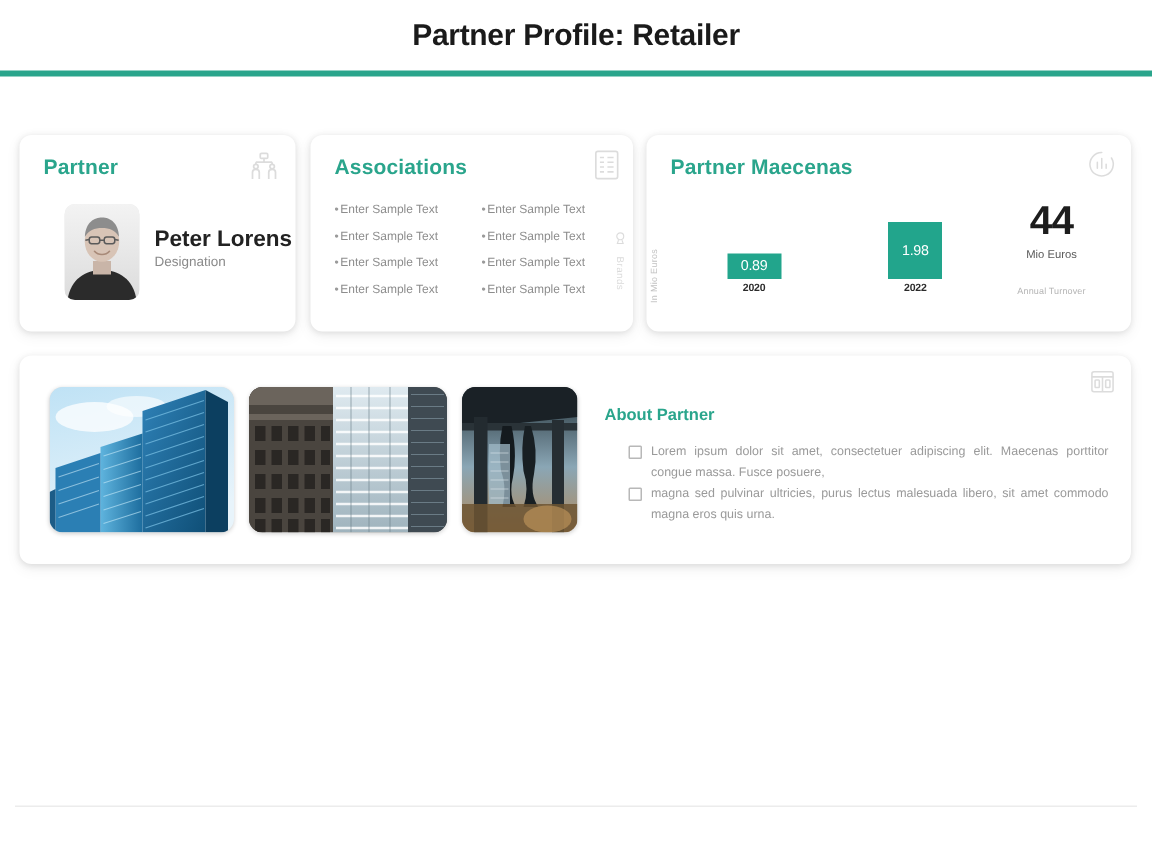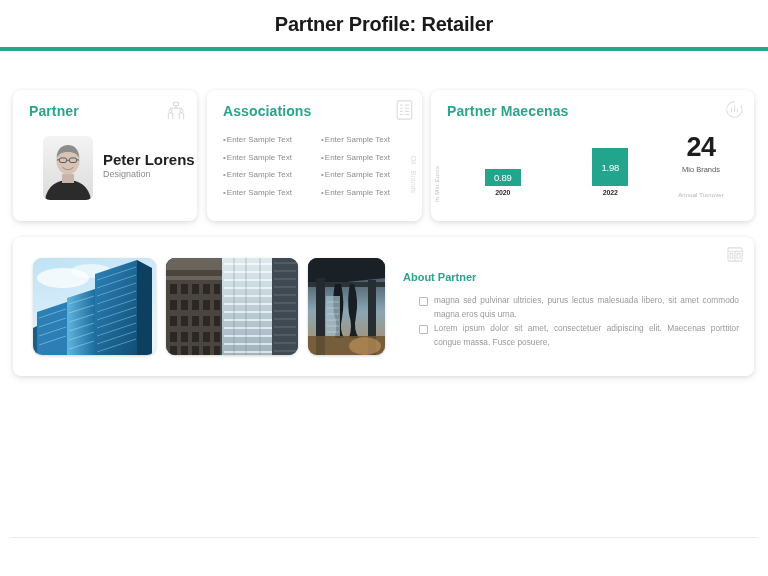--- a/index.html
+++ b/index.html
@@ -278,22 +278,22 @@
 
         <div class="bar-group">
           <div class="bar" style="height:38px">1.98</div>
           <div class="bar-label">2022</div>
         </div>
 
       </div>
     </div>
 
     <div class="kpi">
-      <div class="kpi-value">24</div>
-      <div class="kpi-unit">Mio Brands</div>
+      <div class="kpi-value">44</div>
+      <div class="kpi-unit">Mio Euros</div>
       <div class="kpi-caption">Annual Turnover</div>
     </div>
   </div>
 
   <div class="card" id="about-card">
 
     <div class="card-icon">
       <svg width="16" height="15" viewBox="0 0 18 17" fill="none" stroke="#8e8e8e" stroke-width="1.2">
         <rect x="1" y="1" width="16" height="15" rx="1.5"></rect>
         <path d="M1 4.8h16M9 4.8V16"></path>
@@ -431,24 +431,24 @@
         </svg>
       </div>
 
     </div>
 
     <div class="about-title">About Partner</div>
 
     <div class="about-list">
       <div class="about-item">
         <span class="chk"></span>
-        <span class="txt">magna sed pulvinar ultricies, purus lectus malesuada libero, sit amet commodo magna eros quis urna.</span>
+        <span class="txt">Lorem ipsum dolor sit amet, consectetuer adipiscing elit. Maecenas porttitor congue massa. Fusce posuere,</span>
       </div>
       <div class="about-item">
         <span class="chk"></span>
-        <span class="txt">Lorem ipsum dolor sit amet, consectetuer adipiscing elit. Maecenas porttitor congue massa. Fusce posuere,</span>
+        <span class="txt">magna sed pulvinar ultricies, purus lectus malesuada libero, sit amet commodo magna eros quis urna.</span>
       </div>
     </div>
   </div>
 
   <div class="footer-rule"></div>
 
 </div>
 
 </body></html>

